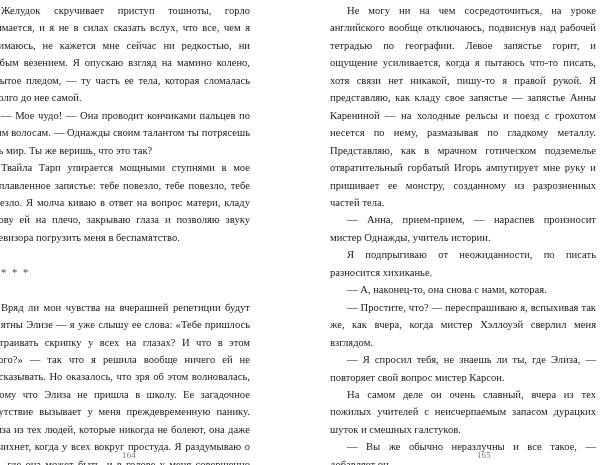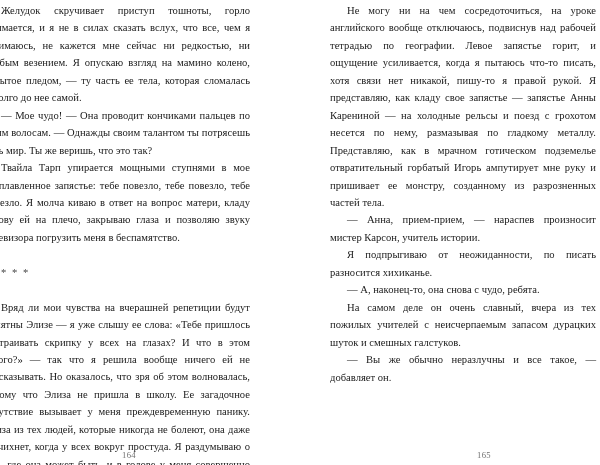--- a/index.html
+++ b/index.html
@@ -103,22 +103,24 @@
         <p class="sep">* * *</p>
         <span class="blankline"></span>
         <p class="">Вряд ли мои чувства на вчерашней репетиции будут понятны Элизе — я уже слышу ее слова: «Тебе пришлось настраивать скрипку у всех на глазах? И что в этом такого?» — так что я решила вообще ничего ей не рассказывать. Но оказалось, что зря об этом волновалась, потому что Элиза не пришла в школу. Ее загадочное отсутствие вызывает у меня преждевременную панику. Элиза из тех людей, которые никогда не болеют, она даже не чихнет, когда у всех вокруг простуда. Я раздумываю о том, где она может быть, и в голове у меня совершенно пусто, если не считать дрейфующего облака тревоги, в центре которого находится Эрик.</p>
       </div>
     <div class="folio" id="folio-left">164</div>
   </div>
 
   <div class="page" id="page-right">
     <div class="textblock" id="right-textblock">
         <p class="">Не могу ни на чем сосредоточиться, на уроке английского вообще отключаюсь, подвиснув над рабочей тетрадью по географии. Левое запястье горит, и ощущение усиливается, когда я пытаюсь что-то писать, хотя связи нет никакой, пишу-то я правой рукой. Я представляю, как кладу свое запястье — запястье Анны Карениной — на холодные рельсы и поезд с грохотом несется по нему, размазывая по гладкому металлу. Представляю, как в мрачном готическом подземелье отвратительный горбатый Игорь ампутирует мне руку и пришивает ее монстру, созданному из разрозненных частей тела.</p>
-        <p class="">— Анна, прием-прием, — нараспев произносит мистер Карсон, учитель истории.</p>
+        <p class="">— Анна, прием-прием, — нараспев произносит мистер Однажды, учитель истории.</p>
         <p class="">Я подпрыгиваю от неожиданности, по писать разносится хихиканье.</p>
-        <p class="">— А, наконец-то, она снова с чудо, ребята.</p>
+        <p class="">— А, наконец-то, она снова с нами, которая.</p>
+        <p class="">— Простите, что? — переспрашиваю я, вспыхивая так же, как вчера, когда мистер Хэллоуэй сверлил меня взглядом.</p>
+        <p class="">— Я спросил тебя, не знаешь ли ты, где Элиза, — повторяет свой вопрос мистер Карсон.</p>
         <p class="">На самом деле он очень славный, вчера из тех пожилых учителей с неисчерпаемым запасом дурацких шуток и смешных галстуков.</p>
         <p class="">— Вы же обычно неразлучны и все такое, — добавляет он.</p>
       </div>
     <div class="folio" id="folio-right">165</div>
   </div>
 
 </div>
 
 </body></html>

